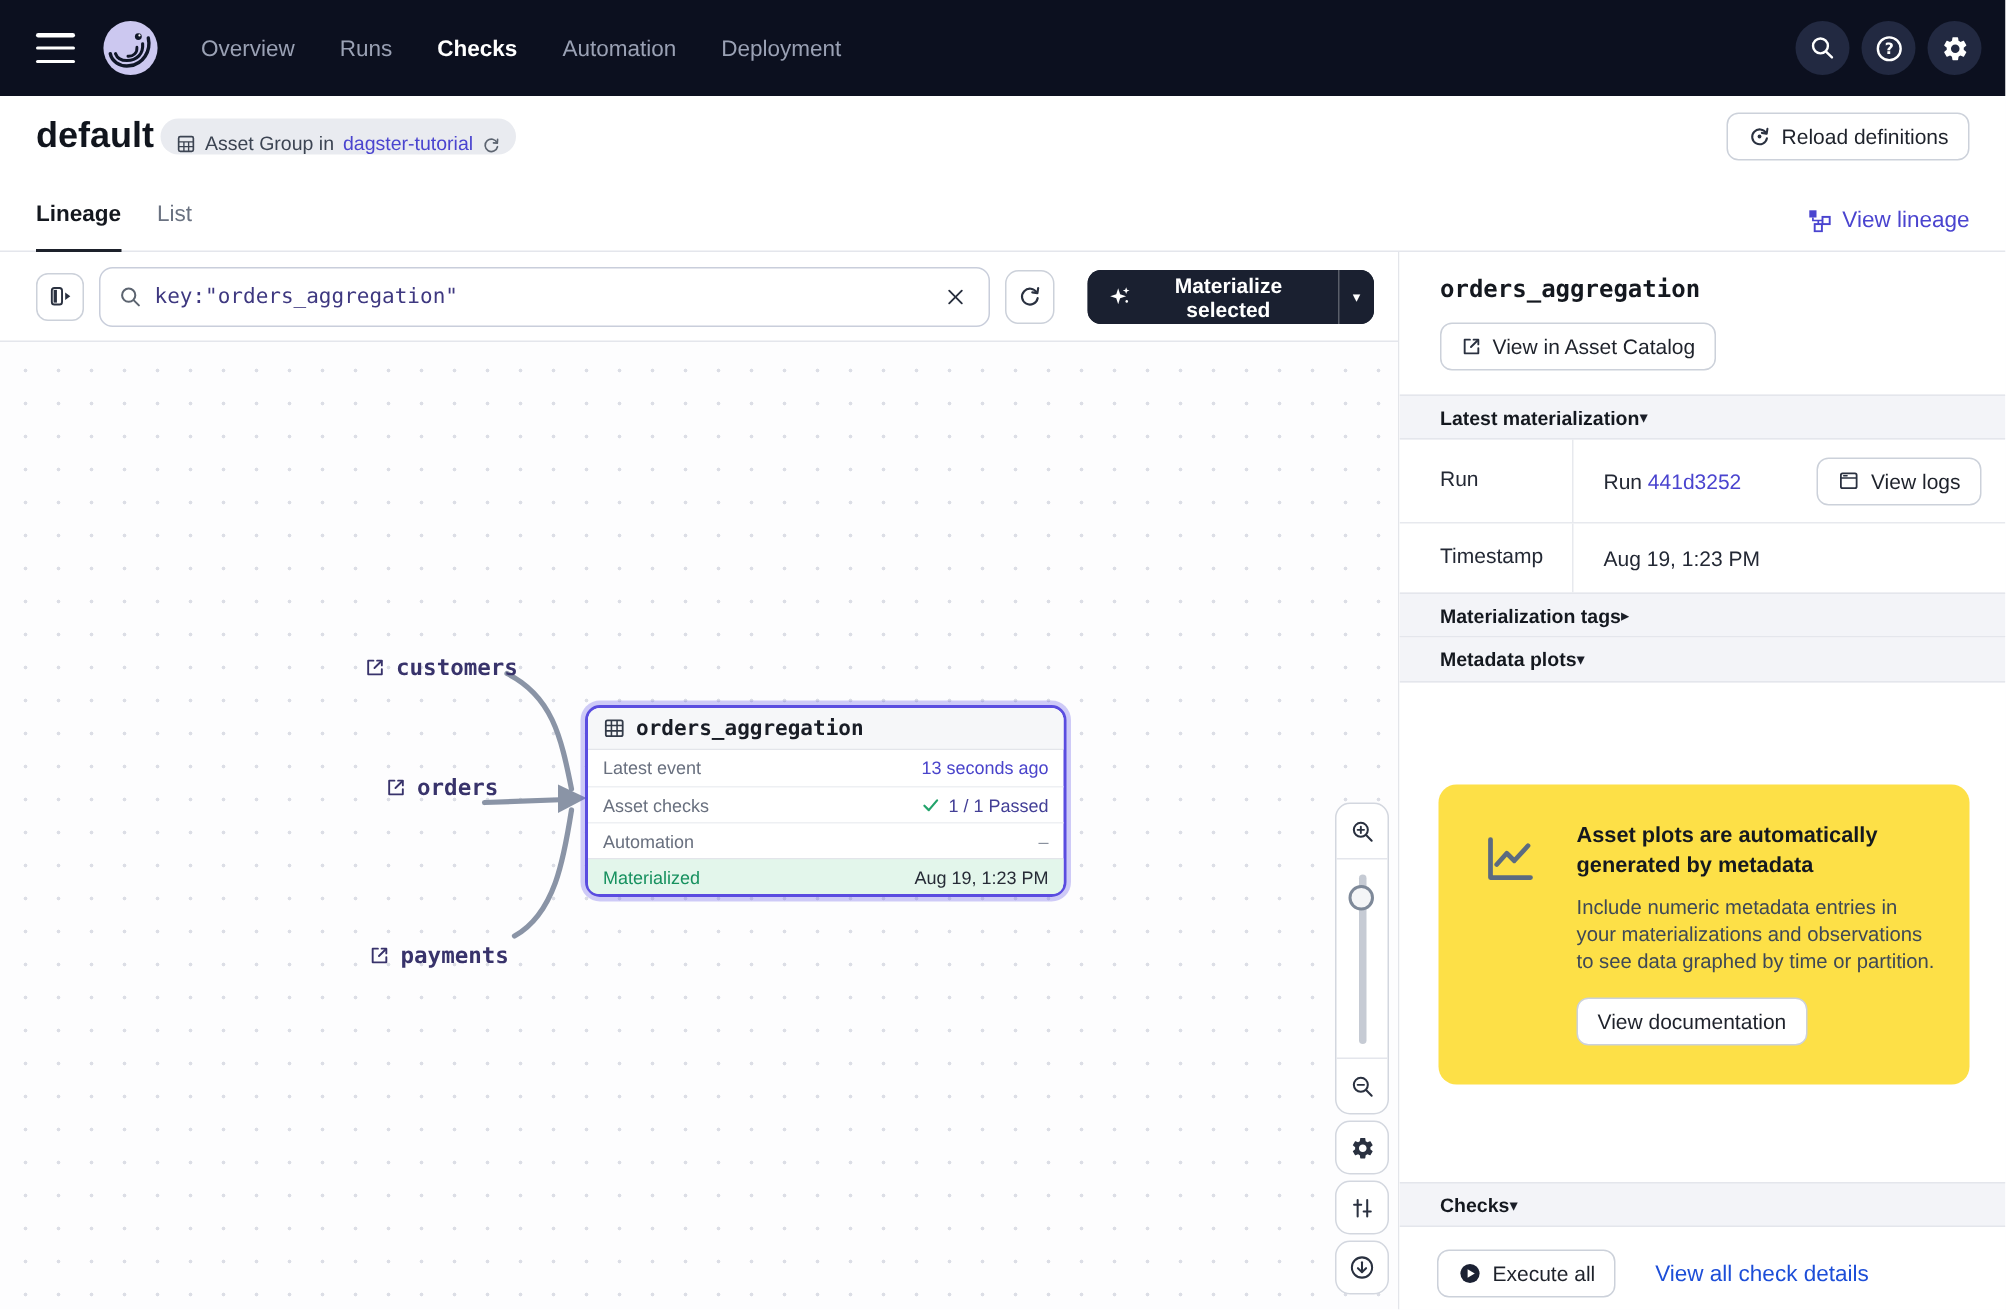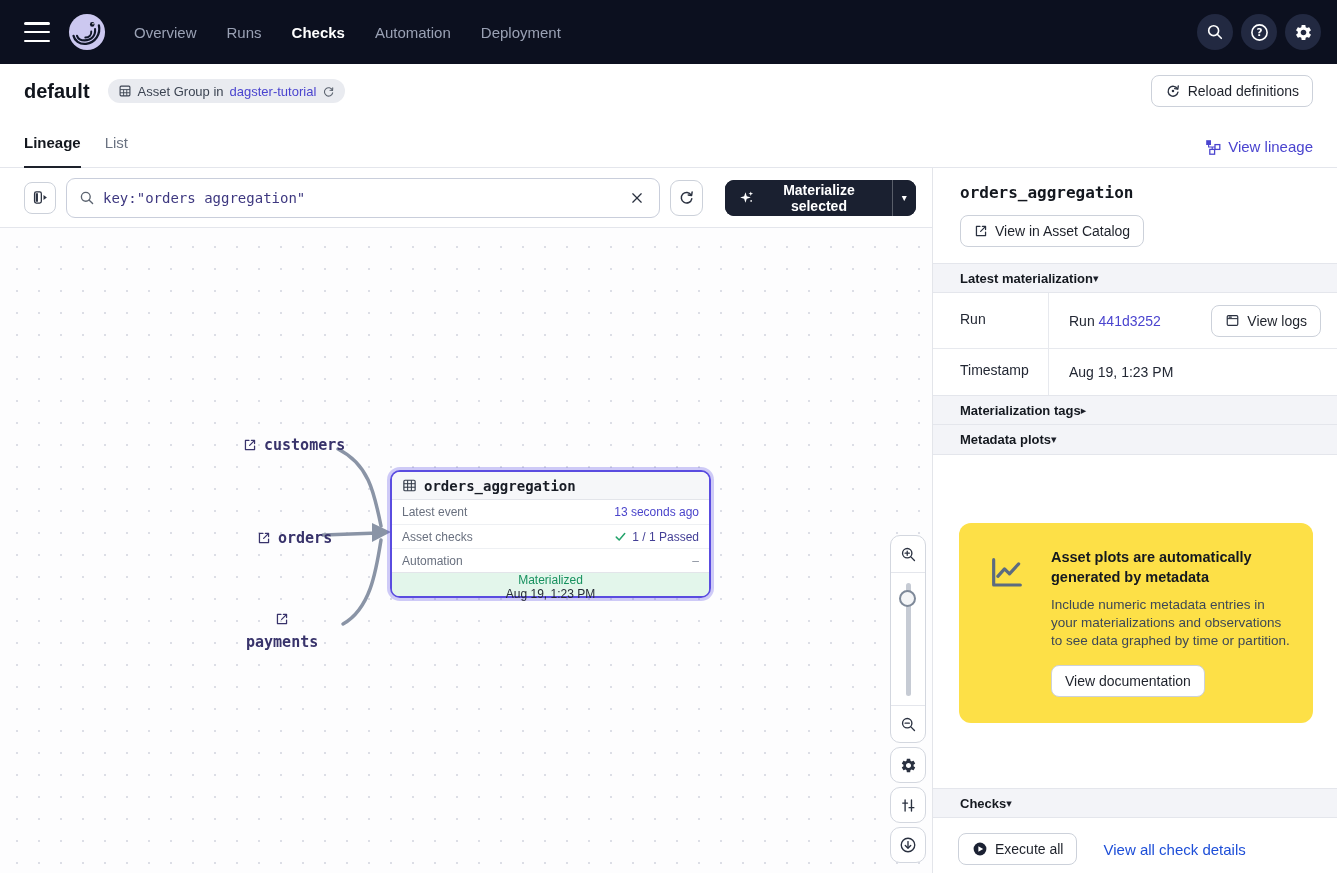--- a/index.html
+++ b/index.html
@@ -12,22 +12,22 @@
   .hamburger span { display:block; height:2.5px; background:#fff; border-radius:2px; }
   .logo { width:38px; height:38px; margin-right:28px; cursor:pointer; }
   .navitems { display:flex; align-items:center; gap:30px; }
   .navitem { font-size:15px; color:#9aa1b4; text-decoration:none; cursor:pointer; }
   .navitem.active { color:#fff; font-weight:bold; }
   .topnav-right { margin-left:auto; display:flex; align-items:center; gap:8px; }
   .circlebtn { width:36px; height:36px; border-radius:50%; background:#222941; border:none; display:flex; align-items:center; justify-content:center; cursor:pointer; }
 
   
   .pageheader { height:54px; display:flex; align-items:center; padding:0 24px; }
-  .page-title { font-size:20px; font-weight:bold; color:#11151d; margin-right:18px; }
-  .badge { display:inline-flex; align-items:center; gap:6px; background:#e9ebf0; border-radius:12px; height:24px; padding:0 10px; font-size:13px; color:#3c4452; }
+  .page-title { font-size:24px; font-weight:bold; color:#11151d; margin-right:4px; }
+  .badge { display:inline-flex; align-items:flex-end; gap:6px; background:#e9ebf0; border-radius:12px; height:24px; padding:0 10px; font-size:13px; color:#3c4452; }
   .badge a { color:#4a44cf; text-decoration:none; cursor:pointer; }
   .btn { display:inline-flex; align-items:center; gap:7px; height:32px; padding:0 13px; background:#fff; border:1px solid #ccd1da; border-radius:8px; font-size:14px; color:#1e222b; cursor:pointer; font-family:inherit; }
   .reload-btn { margin-left:auto; }
 
   
   .tabsrow { height:50px; display:flex; align-items:flex-end; padding:0 24px; border-bottom:1px solid #e4e6ec; position:relative; }
   .tabs { display:flex; gap:24px; }
   .tab { font-size:15px; color:#6a7281; padding-bottom:14px; cursor:pointer; border-bottom:2px solid transparent; }
   .tab.active { color:#14181f; font-weight:bold; border-bottom:2px solid #1d212b; margin-bottom:-1px; }
   .viewlineage { margin-left:auto; display:flex; align-items:center; gap:7px; font-size:15px; color:#4a44cf; text-decoration:none; cursor:pointer; padding-bottom:12px; }
@@ -55,21 +55,21 @@
     font-family:"DejaVu Sans Mono","Liberation Mono",monospace; font-size:15px; font-weight:bold; color:#38336b; }
   .node { position:absolute; left:390px; top:242px; width:321px; background:#fff;
     border:2px solid #5a4ce0; border-radius:10px; box-shadow:0 0 0 3px rgba(99,86,233,.3); cursor:pointer; }
   .node-header { height:28px; display:flex; align-items:center; gap:7px; padding:0 10px; background:#f6f7f9; border-bottom:1px solid #e3e5ea; border-radius:8px 8px 0 0; }
   .node-title { font-family:"DejaVu Sans Mono","Liberation Mono",monospace; font-weight:bold; font-size:14px; color:#191d26; }
   .node-row { height:24px; display:flex; align-items:center; justify-content:space-between; padding:0 10px; font-size:12px; border-top:1px solid #eef0f3; }
   .node-row:nth-child(2) { border-top:none; }
   .node-label { color:#69707f; }
   .node-value { color:#4a44cb; }
   .node-value.dim { color:#8a919e; }
-  .node-row.green { background:#e3f6eb; border-radius:0 0 7px 7px; border-top:1px solid #e3e5ea;flex-direction:column; }
+  .node-row.green { background:#e3f6eb; border-radius:0 0 7px 7px; border-top:1px solid #e3e5ea; }
   .node-row.green .node-label { color:#17915f; }
   .node-row.green .node-value { color:#262b36; }
   .checkval { display:flex; align-items:center; gap:5px; color:#433f96; }
 
   .zoompill { position:absolute; left:890px; top:307px; width:36px; height:208px; background:#fff; border:1px solid #d3d7df; border-radius:10px; display:flex; flex-direction:column; }
   .zoompill button { background:none; border:none; height:36px; display:flex; align-items:center; justify-content:center; cursor:pointer; }
   .zoomslider { flex:1; position:relative; border-top:1px solid #e4e6ec; border-bottom:1px solid #e4e6ec; cursor:pointer; }
   .zoomtrack { position:absolute; left:15px; top:10px; width:5px; height:113px; background:#c6cbd4; border-radius:3px; }
   .zoomhandle { position:absolute; left:8px; top:17px; width:17px; height:17px; border-radius:50%; background:#f4f5f7; border:2px solid #7e8999; cursor:grab; }
   .canvasbtn { position:absolute; left:890px; width:36px; height:36px; background:#fff; border:1px solid #d3d7df; border-radius:10px; display:flex; align-items:center; justify-content:center; cursor:pointer; }
@@ -242,29 +242,29 @@
         </svg>
 
         <div class="upstream" style="left:243px; top:208px;">
           <svg width="14" height="14" viewBox="0 0 20 20">
             <path d="M12 3.5 H16.5 V8" stroke="#38336b" stroke-width="1.8" fill="none" stroke-linecap="round" stroke-linejoin="round"></path>
             <line x1="16.2" y1="3.8" x2="9.5" y2="10.5" stroke="#38336b" stroke-width="1.8" stroke-linecap="round"></line>
             <path d="M16.5 11.5 V16.5 H3.5 V3.5 H8.5" stroke="#38336b" stroke-width="1.8" fill="none" stroke-linecap="round" stroke-linejoin="round"></path>
           </svg>
           <span>customers</span>
         </div>
-        <div class="upstream" style="left:257px; top:301px;">
+        <div class="upstream" style="left:257px; top:288px;">
           <svg width="14" height="14" viewBox="0 0 20 20">
             <path d="M12 3.5 H16.5 V8" stroke="#38336b" stroke-width="1.8" fill="none" stroke-linecap="round" stroke-linejoin="round"></path>
             <line x1="16.2" y1="3.8" x2="9.5" y2="10.5" stroke="#38336b" stroke-width="1.8" stroke-linecap="round"></line>
             <path d="M16.5 11.5 V16.5 H3.5 V3.5 H8.5" stroke="#38336b" stroke-width="1.8" fill="none" stroke-linecap="round" stroke-linejoin="round"></path>
           </svg>
           <span>orders</span>
         </div>
-        <div class="upstream" style="left:246px; top:384px;flex-direction:column;">
+        <div class="upstream" style="left:246px; top:400px;">
           <svg width="14" height="14" viewBox="0 0 20 20">
             <path d="M12 3.5 H16.5 V8" stroke="#38336b" stroke-width="1.8" fill="none" stroke-linecap="round" stroke-linejoin="round"></path>
             <line x1="16.2" y1="3.8" x2="9.5" y2="10.5" stroke="#38336b" stroke-width="1.8" stroke-linecap="round"></line>
             <path d="M16.5 11.5 V16.5 H3.5 V3.5 H8.5" stroke="#38336b" stroke-width="1.8" fill="none" stroke-linecap="round" stroke-linejoin="round"></path>
           </svg>
           <span>payments</span>
         </div>
 
         <div class="node">
           <div class="node-header">

